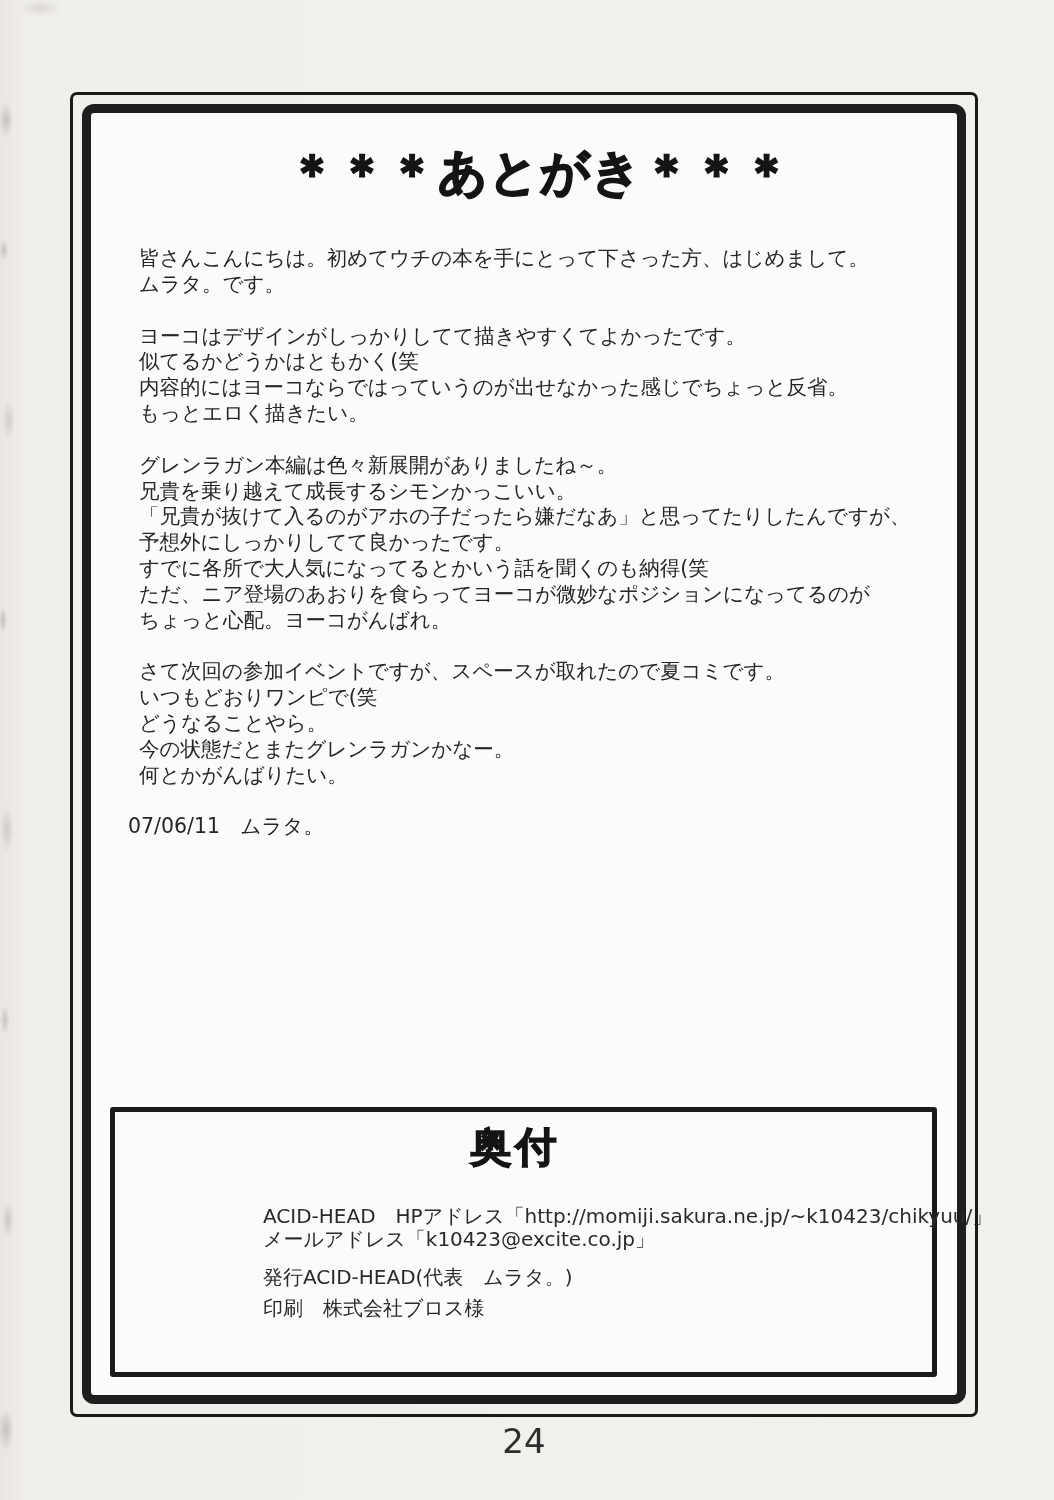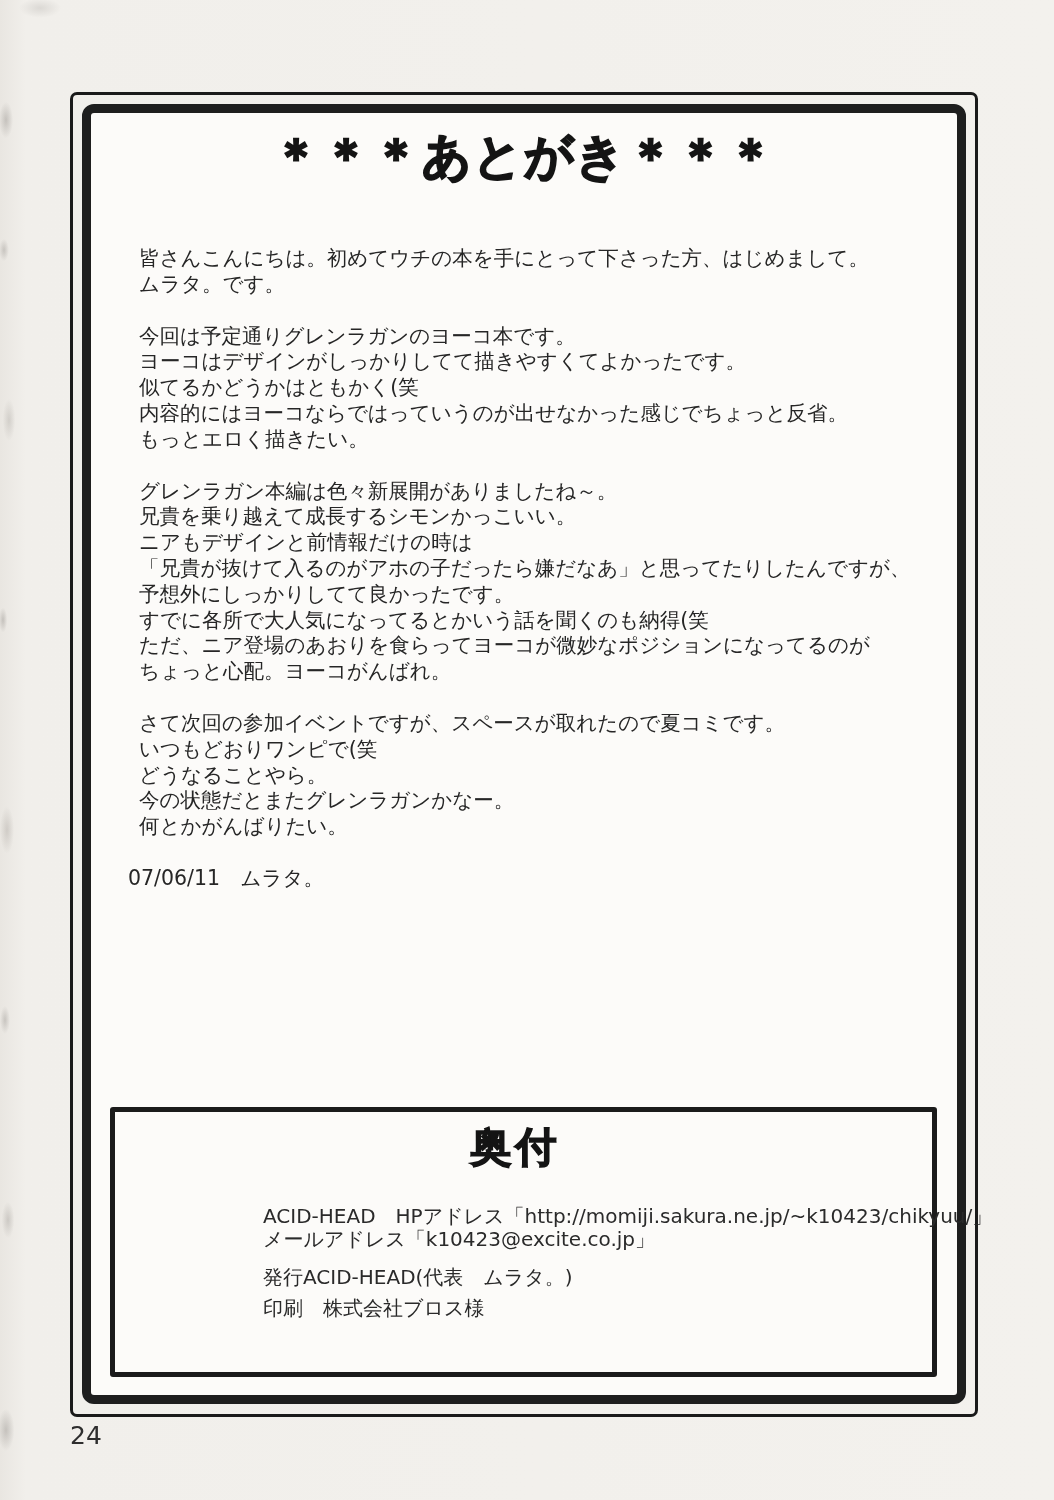--- a/index.html
+++ b/index.html
@@ -28,21 +28,21 @@
   .outer-border{
     position:absolute;left:70px;top:92px;width:908px;height:1325px;
     border:3px solid #1a1a1a;border-radius:7px;box-sizing:border-box;
   }
   .inner-border{
     position:absolute;left:82px;top:104px;width:884px;height:1300px;
     border:9px solid #1e1e1e;border-radius:12px;box-sizing:border-box;
     background:#fcfbf9;
   }
   .title{
-    position:absolute;left:70px;top:124px;width:908px;margin:0;
+    position:absolute;left:70px;top:124px;width:908px;margin:16px;
     text-align:center;
     font-size:49px;font-weight:bold;color:#141414;
     letter-spacing:1px;
     -webkit-text-stroke:1.6px #141414;
   }
   .body-text{
     position:absolute;left:128px;top:246px;width:815px;
     font-size:20.5px;line-height:25.8px;color:#262626;
   }
   .body-text p{margin:0 0 26px 11px;}
@@ -62,49 +62,47 @@
   }
   .colophon-lines{
     margin:30px 0 0 148px;
     font-size:20px;line-height:23px;color:#2a2a2a;
   }
   .c-line{white-space:nowrap;}
   .c-line.gap-sm{margin-top:8px;}
   .c-line.gap-md{margin-top:15px;}
   .page-number{
     position:absolute;left:70px;top:1421px;width:908px;
-    font-size:25px;color:#2e2e2e;
+    text-align:center;font-size:34px;color:#2e2e2e;
   }
 </style>
 </head>
 <body>
 
 <div class="scan">
 
   <div class="outer-border"></div>
   <div class="inner-border"></div>
 
   <h1 class="title">＊＊＊あとがき＊＊＊</h1>
 
   <div class="body-text">
     <p>
       <span class="line">皆さんこんにちは。初めてウチの本を手にとって下さった方、はじめまして。</span>
       <span class="line">ムラタ。です。</span>
     </p>
     <p>
-      <span class="line">今回は予定通りグレンラガンのヨーコ本です。</span>
       <span class="line">ヨーコはデザインがしっかりしてて描きやすくてよかったです。</span>
       <span class="line">似てるかどうかはともかく(笑</span>
       <span class="line">内容的にはヨーコならではっていうのが出せなかった感じでちょっと反省。</span>
       <span class="line">もっとエロく描きたい。</span>
     </p>
     <p>
       <span class="line">グレンラガン本編は色々新展開がありましたね～。</span>
       <span class="line">兄貴を乗り越えて成長するシモンかっこいい。</span>
-      <span class="line">ニアもデザインと前情報だけの時は</span>
       <span class="line">「兄貴が抜けて入るのがアホの子だったら嫌だなあ」と思ってたりしたんですが、</span>
       <span class="line">予想外にしっかりしてて良かったです。</span>
       <span class="line">すでに各所で大人気になってるとかいう話を聞くのも納得(笑</span>
       <span class="line">ただ、ニア登場のあおりを食らってヨーコが微妙なポジションになってるのが</span>
       <span class="line">ちょっと心配。ヨーコがんばれ。</span>
     </p>
     <p>
       <span class="line">さて次回の参加イベントですが、スペースが取れたので夏コミです。</span>
       <span class="line">いつもどおりワンピで(笑</span>
       <span class="line">どうなることやら。</span>

